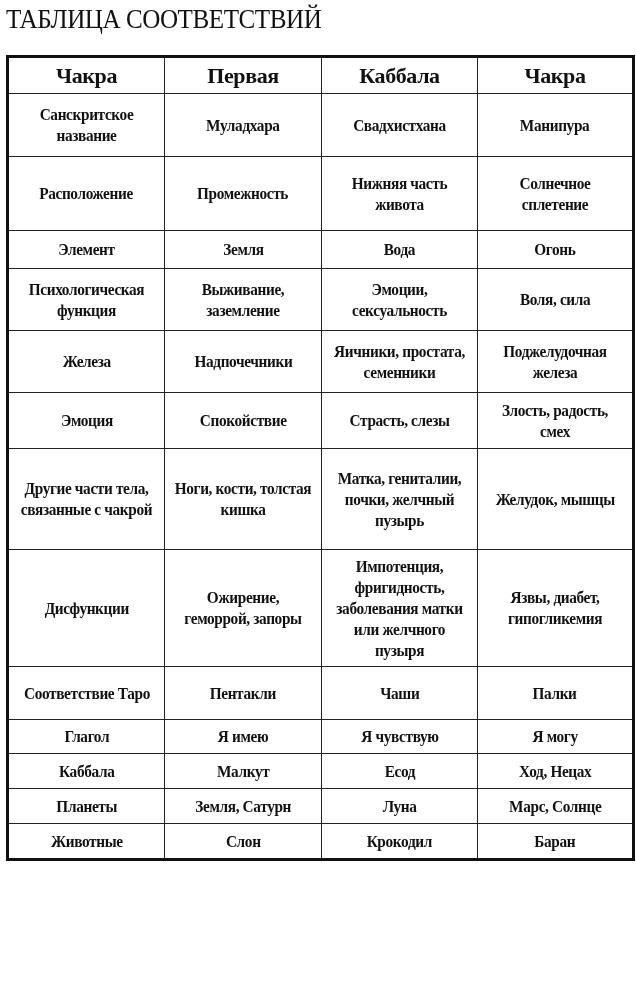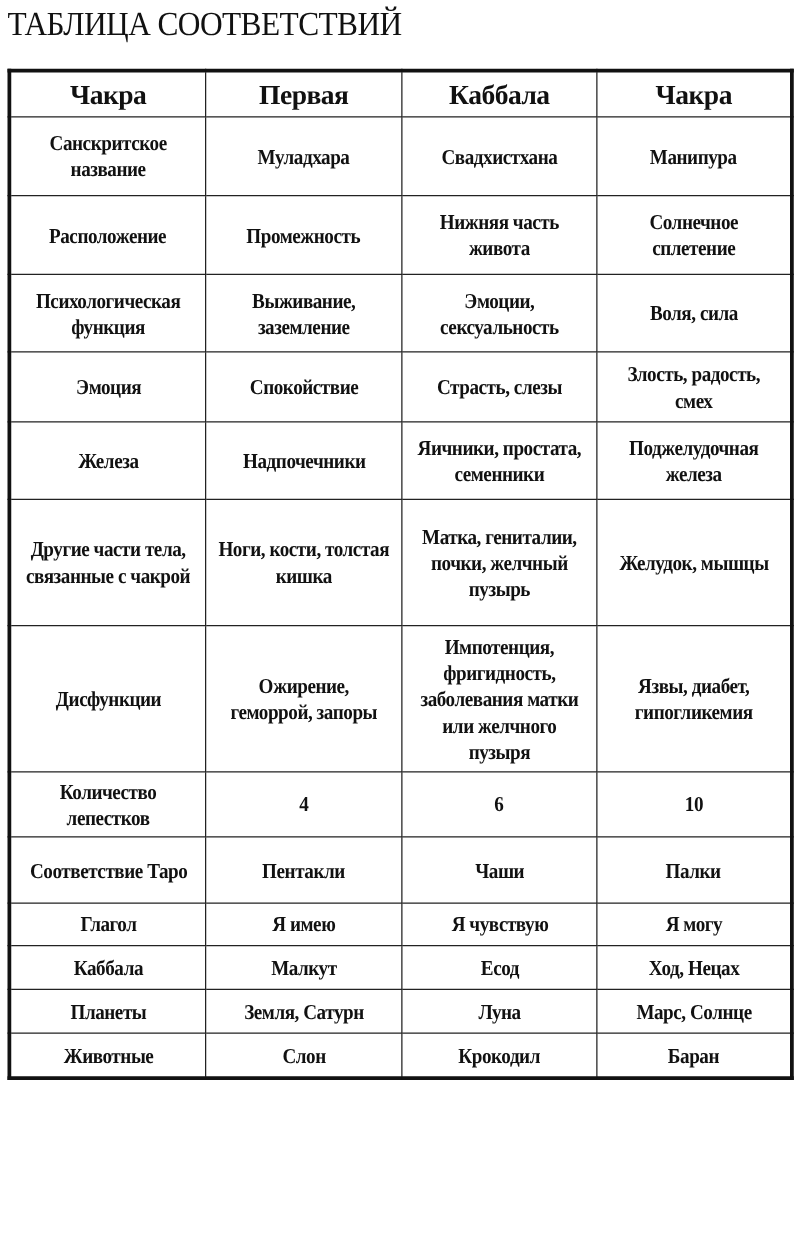--- a/index.html
+++ b/index.html
@@ -78,61 +78,61 @@
       <th>Чакра</th>
     </tr>
   </thead>
   <tbody id="tbody">
       <tr style="height: 63px;">
         <td><span class="cond">Санскритское название</span></td>
         <td><span class="cond">Муладхара</span></td>
         <td><span class="cond">Свадхистхана</span></td>
         <td><span class="cond">Манипура</span></td>
       </tr>
-      <tr style="height: 63px;">
+      <tr style="height: 74px;">
         <td><span class="cond">Расположение</span></td>
         <td><span class="cond">Промежность</span></td>
         <td><span class="cond">Нижняя часть живота</span></td>
         <td><span class="cond">Солнечное сплетение</span></td>
+      </tr>
+      <tr style="height: 38px;">
+        <td><span class="cond">Элемент</span></td>
+        <td><span class="cond">Земля</span></td>
+        <td><span class="cond">Вода</span></td>
+        <td><span class="cond">Огонь</span></td>
       </tr>
       <tr style="height: 62px;">
         <td><span class="cond">Психологическая функция</span></td>
         <td><span class="cond">Выживание, заземление</span></td>
         <td><span class="cond">Эмоции, сексуальность</span></td>
         <td><span class="cond">Воля, сила</span></td>
       </tr>
+      <tr style="height: 62px;">
+        <td><span class="cond">Железа</span></td>
+        <td><span class="cond">Надпочечники</span></td>
+        <td><span class="cond">Яичники, простата, семенники</span></td>
+        <td><span class="cond">Поджелудочная железа</span></td>
+      </tr>
       <tr style="height: 56px;">
         <td><span class="cond">Эмоция</span></td>
         <td><span class="cond">Спокойствие</span></td>
         <td><span class="cond">Страсть, слезы</span></td>
         <td><span class="cond">Злость, радость, смех</span></td>
-      </tr>
-      <tr style="height: 62px;">
-        <td><span class="cond">Железа</span></td>
-        <td><span class="cond">Надпочечники</span></td>
-        <td><span class="cond">Яичники, простата, семенники</span></td>
-        <td><span class="cond">Поджелудочная железа</span></td>
       </tr>
       <tr style="height: 101px;">
         <td><span class="cond">Другие части тела, связанные с чакрой</span></td>
         <td><span class="cond">Ноги, кости, толстая кишка</span></td>
         <td><span class="cond">Матка, гениталии, почки, желчный пузырь</span></td>
         <td><span class="cond">Желудок, мышцы</span></td>
       </tr>
       <tr style="height: 117px;">
         <td><span class="cond">Дисфункции</span></td>
         <td><span class="cond">Ожирение, геморрой, запоры</span></td>
         <td><span class="cond">Импотенция, фригидность, заболевания матки или желчного пузыря</span></td>
         <td><span class="cond">Язвы, диабет, гипогликемия</span></td>
-      </tr>
-      <tr style="height: 52px;">
-        <td><span class="cond">Количество лепестков</span></td>
-        <td><span class="cond">4</span></td>
-        <td><span class="cond">6</span></td>
-        <td><span class="cond">10</span></td>
       </tr>
       <tr style="height: 53px;">
         <td><span class="cond">Соответствие Таро</span></td>
         <td><span class="cond">Пентакли</span></td>
         <td><span class="cond">Чаши</span></td>
         <td><span class="cond">Палки</span></td>
       </tr>
       <tr style="height: 34px; margin-top: 41px;">
         <td><span class="cond">Глагол</span></td>
         <td><span class="cond">Я имею</span></td>

